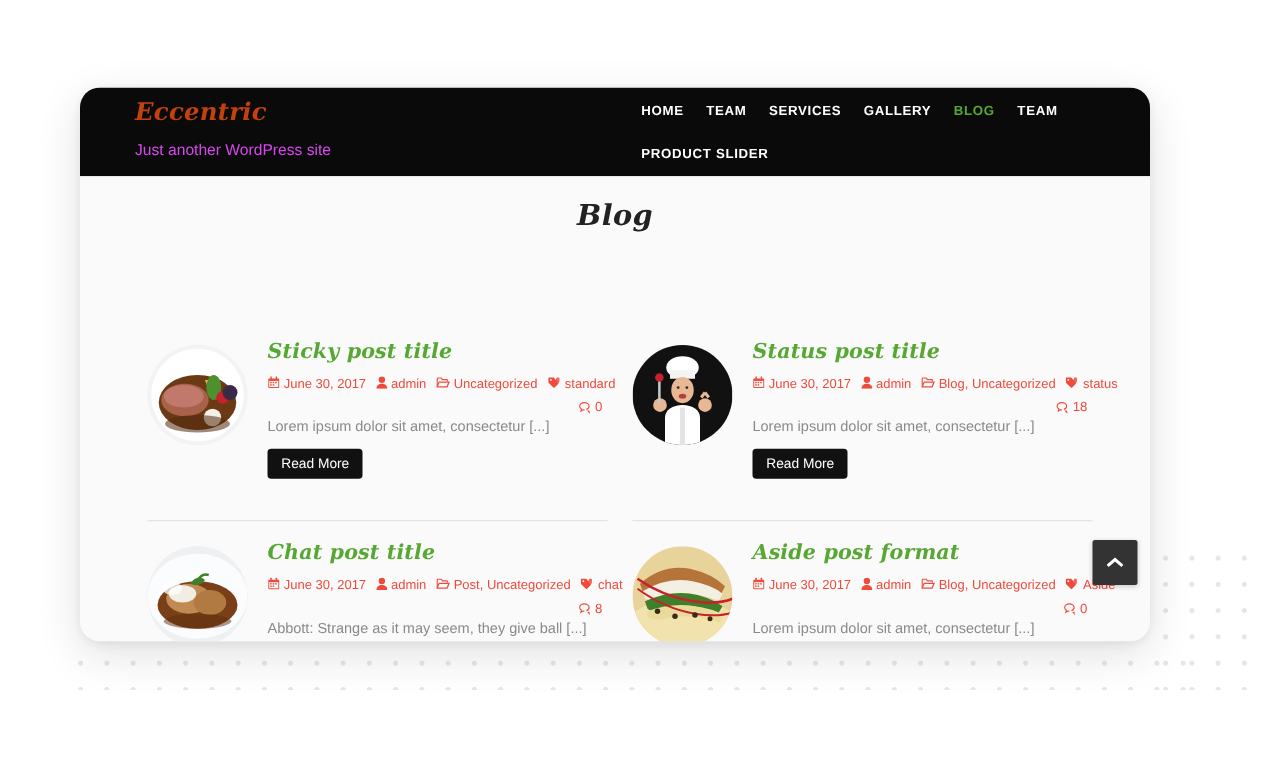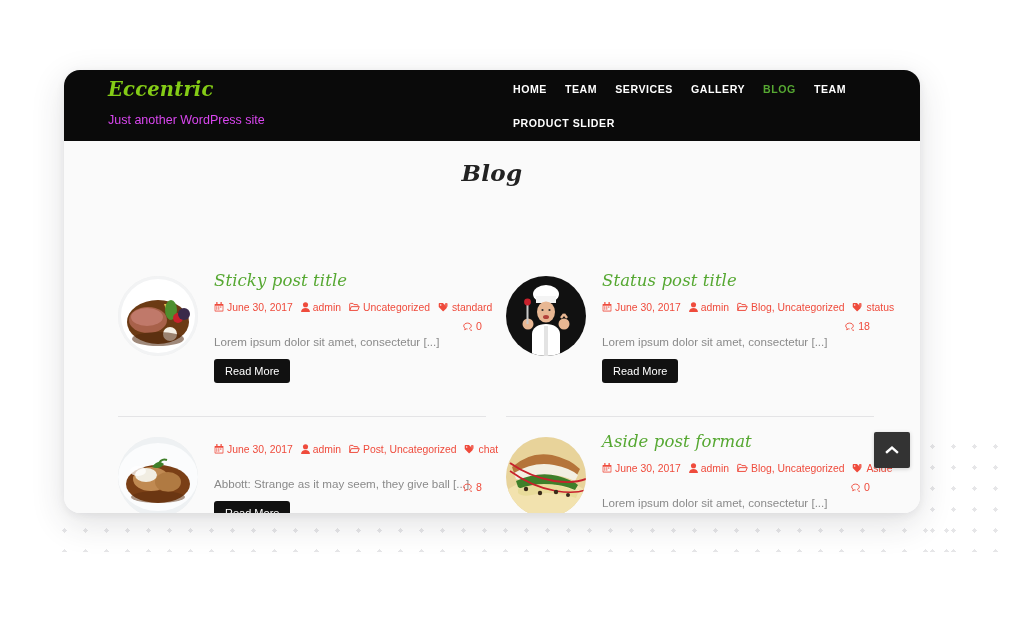--- a/index.html
+++ b/index.html
@@ -66,21 +66,21 @@
     position: absolute;
     left: 44px;
     top: 8px;
   }
   #site-title {
     font-family: "DejaVu Serif", serif;
     font-style: italic;
     font-weight: bold;
     font-size: 19.5px;
     letter-spacing: 0.2px;
-    color: #84cc16;
+    color: #c2410c;
     line-height: 1.2;
   }
   #site-tagline {
     margin-top: 12px;
     font-size: 12.5px;
     color: #d946ef;
     font-weight: 400;
   }
 
   #main-nav {
@@ -165,21 +165,21 @@
   .post-body {
     flex: 1 1 auto;
     padding-left: 16px;
     min-width: 0;
     position: relative;
   }
 
   .post-title {
     font-family: "DejaVu Serif", serif;
     font-style: italic;
-    font-weight: normal;
+    font-weight: bold;
     font-size: 16.5px;
     color: #56a832;
     line-height: 1.15;
     letter-spacing: 0.1px;
     white-space: nowrap;
   }
 
   .post-meta {
     margin-top: 10px;
     font-size: 10.4px;
@@ -458,20 +458,21 @@
               <ellipse cx="33" cy="42" rx="18" ry="12" fill="#c08a52"></ellipse>
               <ellipse cx="50" cy="45" rx="13" ry="10" fill="#b07a42"></ellipse>
               <ellipse cx="28" cy="38" rx="11" ry="7" fill="#f1ede2"></ellipse>
               <path d="M34 30 q6 -8 12 -3 q-4 6 -12 3z" fill="#3f7f2a"></path>
               <path d="M40 28 q3 -7 9 -5" stroke="#3f7f2a" stroke-width="2" fill="none"></path>
               <ellipse cx="40" cy="60" rx="27" ry="6" fill="#5c2d0e" opacity="0.5"></ellipse>
               <ellipse cx="20" cy="34" rx="8" ry="5" fill="#ffffff" opacity="0.75"></ellipse>
             </svg>
           </div>
           <div class="post-body">
+            <h2 class="post-title">Chat post title</h2>
             <div class="post-meta">
               <span class="mseg">
                 <span class="mi">
                   <svg width="10" height="10" viewBox="0 0 16 16">
                       <rect x="1" y="3" width="14" height="12" rx="1" fill="#ef4b3c"></rect>
                       <rect x="2.2" y="6" width="11.6" height="7.8" fill="#fafafa"></rect>
                       <rect x="3.4" y="7.2" width="2" height="1.8" fill="#ef4b3c"></rect>
                       <rect x="6.6" y="7.2" width="2" height="1.8" fill="#ef4b3c"></rect>
                       <rect x="9.8" y="7.2" width="2" height="1.8" fill="#ef4b3c"></rect>
                       <rect x="3.4" y="10.2" width="2" height="1.8" fill="#ef4b3c"></rect>

